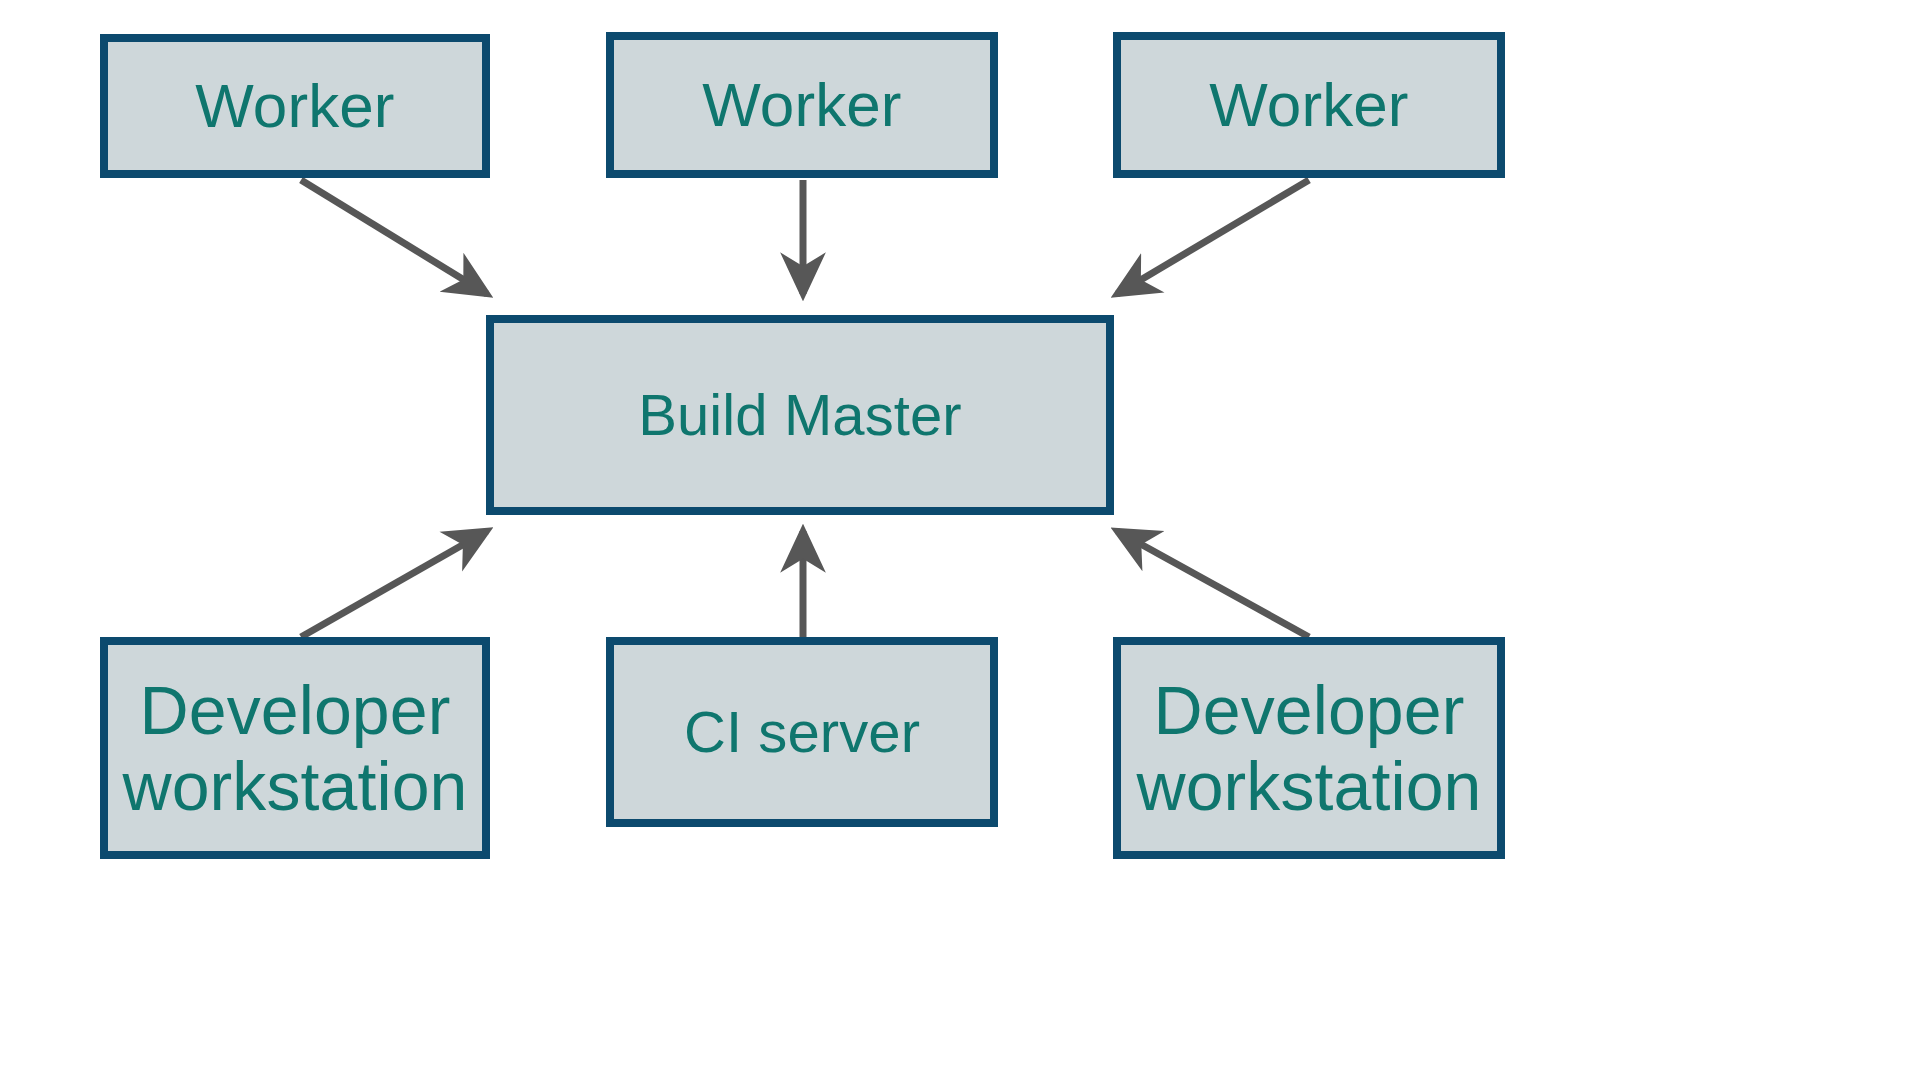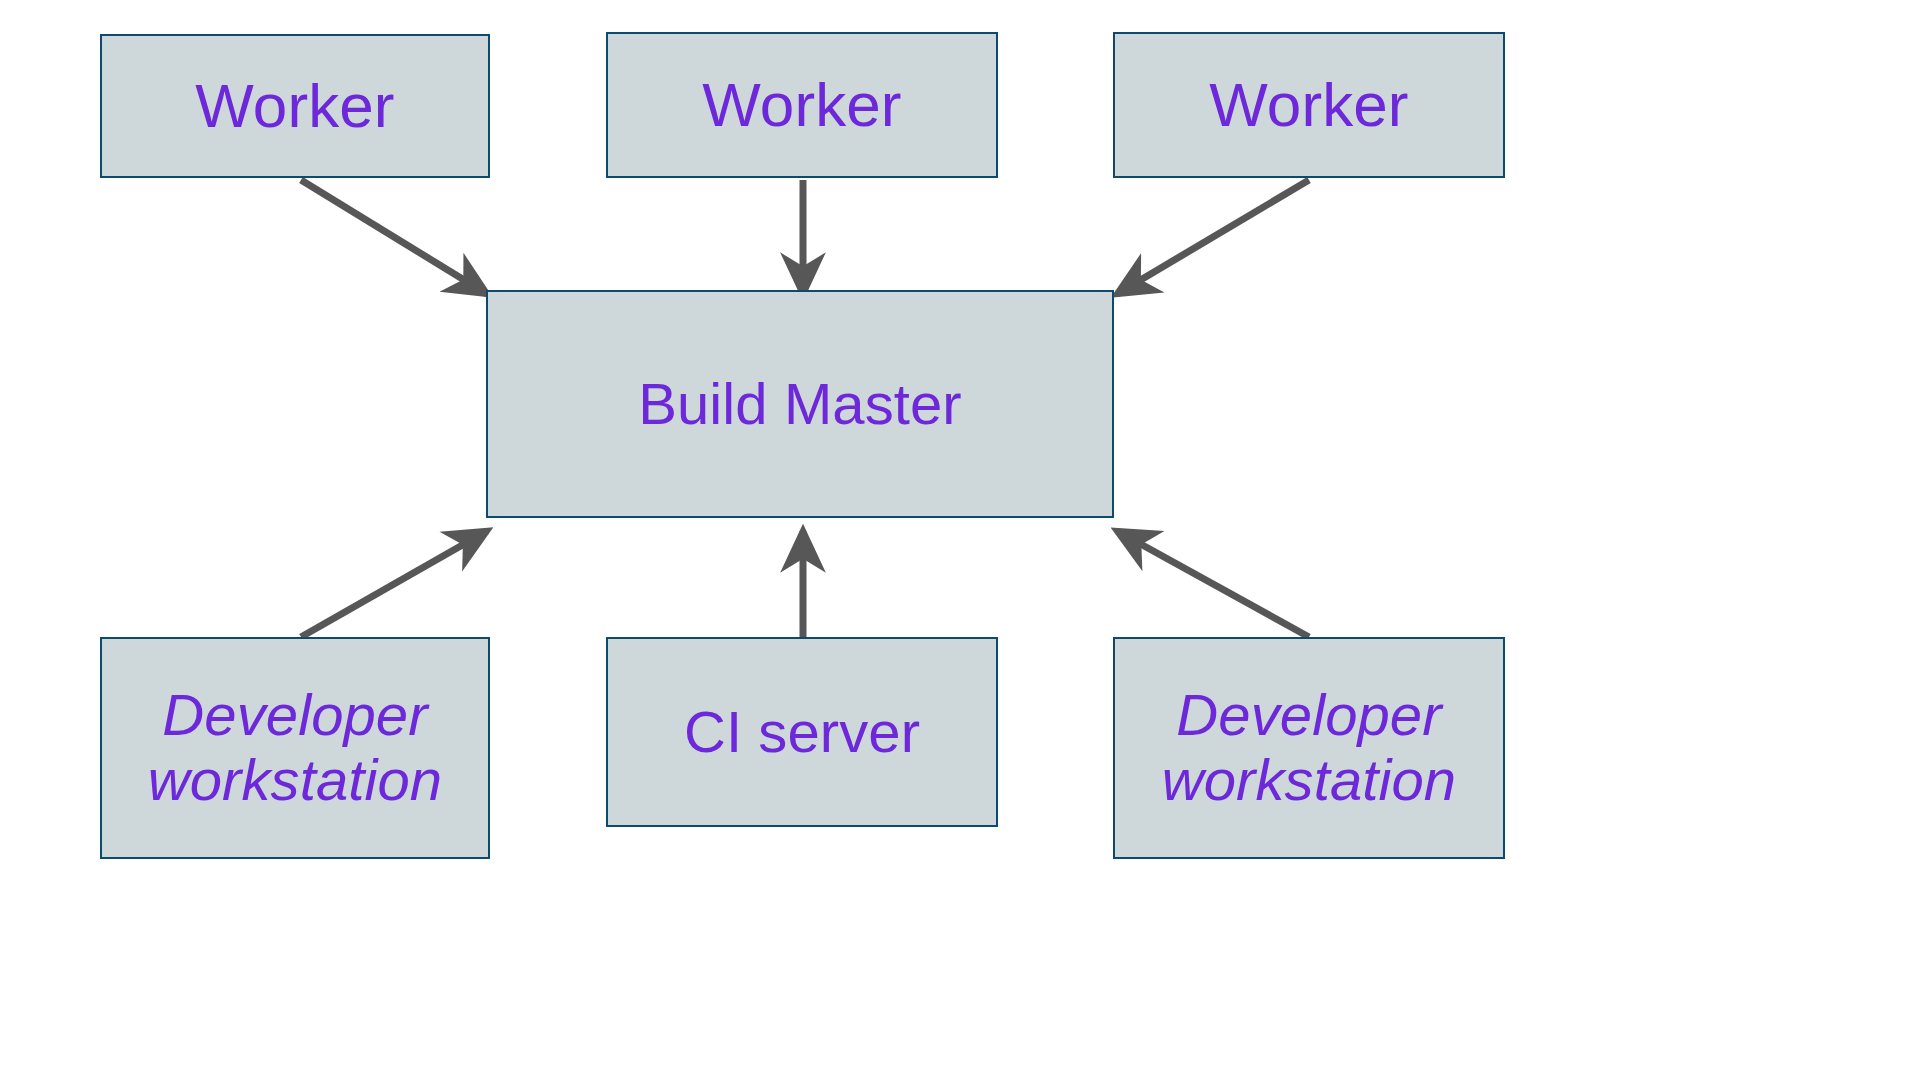--- a/index.html
+++ b/index.html
@@ -9,50 +9,50 @@
     background:#ffffff;
     font-family:"Liberation Sans","DejaVu Sans",sans-serif;
     overflow:hidden;
   }
   #canvas{position:relative;width:1910px;height:1090px;background:#ffffff;}
   svg#edges{position:absolute;left:0;top:0;width:1910px;height:1090px;pointer-events:none;}
   .node{
     position:absolute;
     box-sizing:border-box;
     background:#ced7da;
-    border:2px solid #0c4a6e;
+    border:8px solid #0c4a6e;
     display:flex;
     align-items:center;
     justify-content:center;
     text-align:center;
-    color:#6d28d9;
+    color:#0f766e;
     line-height:1.12;
     white-space:pre-line;
   }
   .node-label{
     display:block;
     font-weight:400;
     letter-spacing:0.1px;
   }
   
   #n-worker-1{left:100px;top:34px;width:390px;height:144px;}
   #n-worker-2{left:606px;top:32px;width:392px;height:146px;}
   #n-worker-3{left:1113px;top:32px;width:392px;height:146px;}
   #n-worker-1 .node-label,
   #n-worker-2 .node-label,
   #n-worker-3 .node-label{font-size:62px;}
   
-  #n-build-master{left:486px;top:290px;width:628px;height:228px;align-items:center;}
+  #n-build-master{left:486px;top:315px;width:628px;height:200px;align-items:center;}
   #n-build-master .node-label{font-size:58px;}
   
   #n-dev-ws-left{left:100px;top:637px;width:390px;height:222px;}
   #n-ci-server{left:606px;top:637px;width:392px;height:190px;}
   #n-dev-ws-right{left:1113px;top:637px;width:392px;height:222px;}
   #n-dev-ws-left .node-label,
-  #n-dev-ws-right .node-label{font-size:58px;font-style:italic;}
+  #n-dev-ws-right .node-label{font-size:68px;}
   #n-ci-server .node-label{font-size:58px;}
 </style>
 </head>
 <body>
 
 <div id="canvas">
 
   <svg id="edges" viewBox="0 0 1910 1090" xmlns="http://www.w3.org/2000/svg">
     <defs>
       <marker id="arrowBarb" viewBox="0 0 12 12" refX="10.2" refY="6" markerWidth="7" markerHeight="7" orient="auto-start-reverse" markerUnits="strokeWidth">

